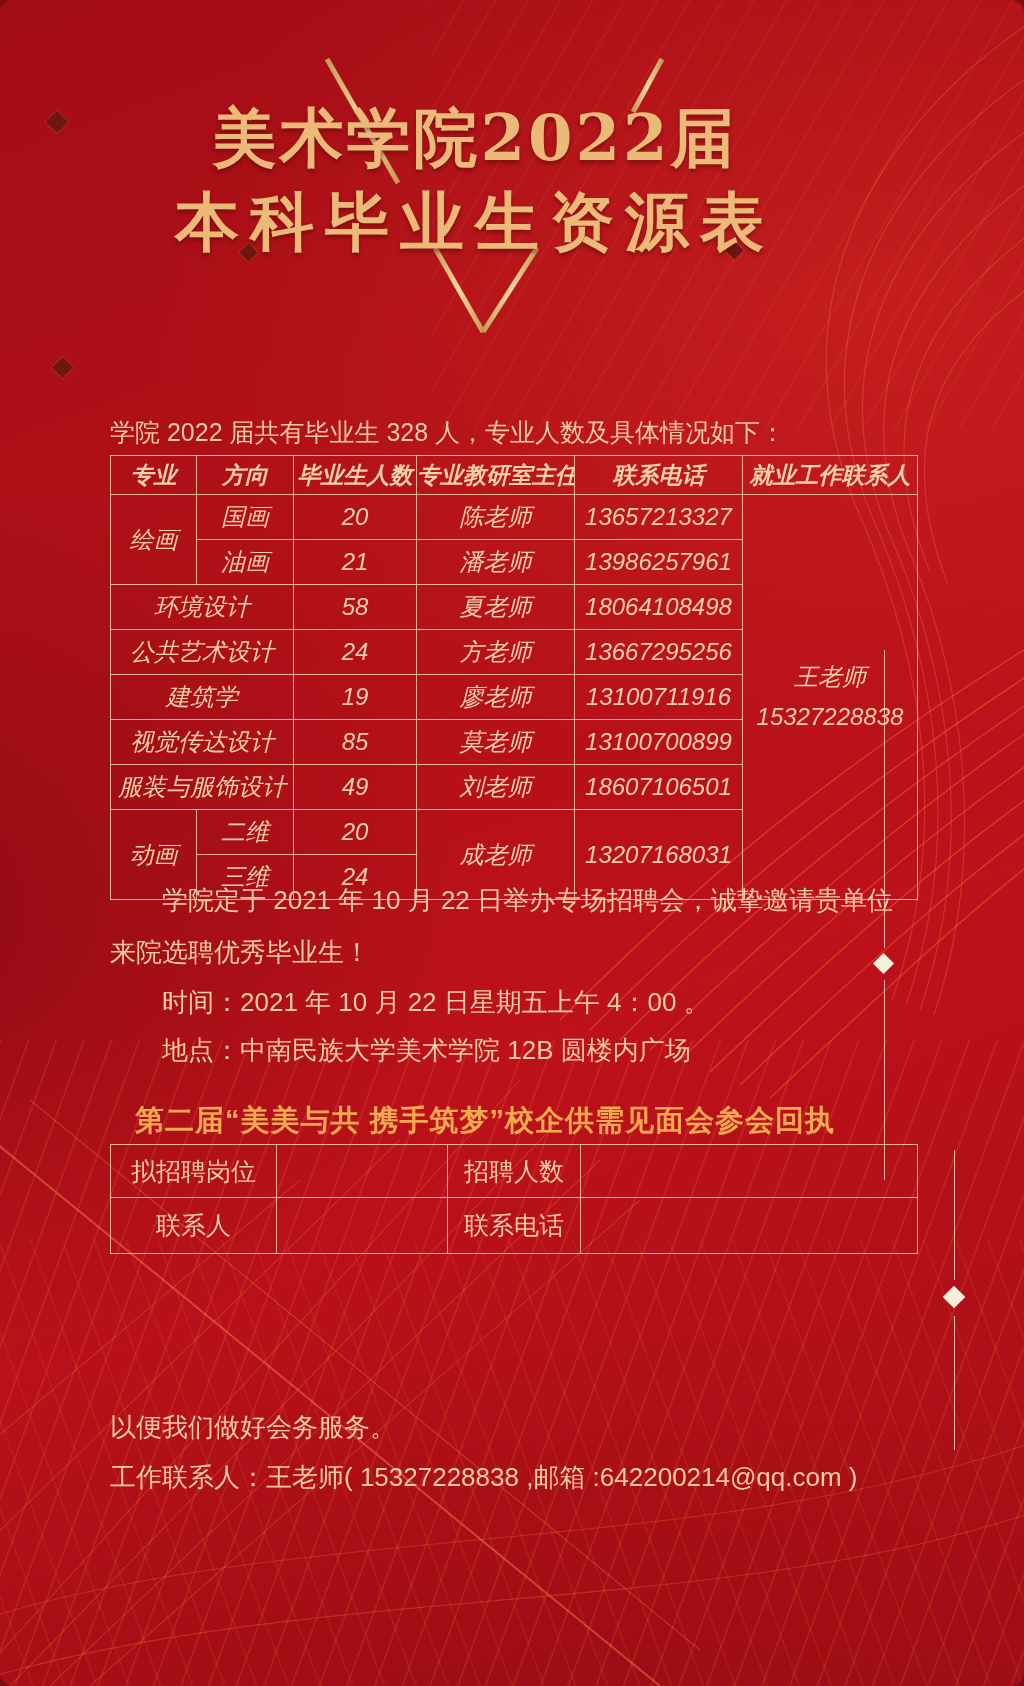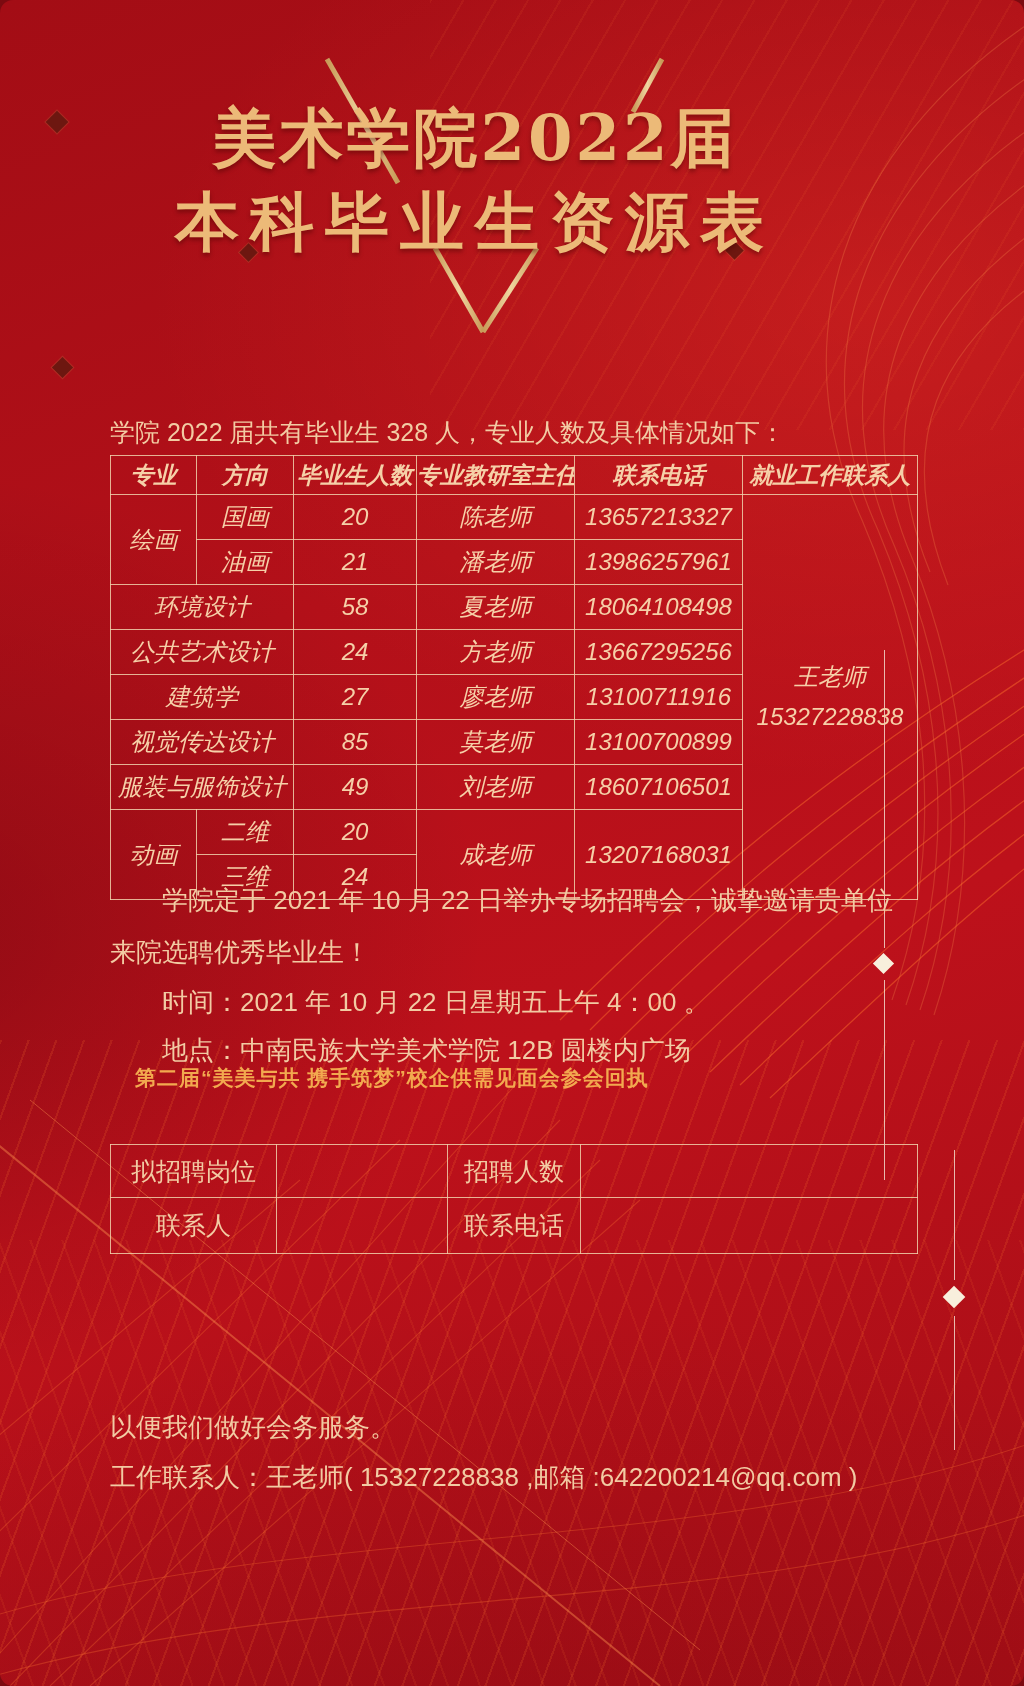--- a/index.html
+++ b/index.html
@@ -43,21 +43,21 @@
   .grad-table th{font-size:23px;font-weight:700;height:38px;}
   .grad-table td{font-size:24px;height:44px;font-weight:400;}
   .contact-cell div{line-height:34px;}
   .contact-cell .gap{height:6px;}
 
   .announce{position:absolute;left:110px;top:874px;width:790px;color:#f2cba3;font-size:26px;z-index:3;}
   .announce p{margin:0;}
   .announce .para{line-height:52px;text-indent:52px;}
   .announce .line{line-height:48px;margin-left:52px;white-space:nowrap;}
 
-  .form-title{position:absolute;left:135px;top:1056px;font-size:21px;line-height:44px;
+  .form-title{position:absolute;left:135px;top:1098px;font-size:29px;line-height:44px;
     font-weight:700;color:#f2a94f;letter-spacing:1px;z-index:3;white-space:nowrap;}
 
   .reply-table{position:absolute;left:110px;top:1144px;width:807px;color:#f2cba3;}
   .reply-table td{border:1px solid rgba(240,208,170,.85);padding:0;}
   .reply-table td.lbl{font-size:25px;text-align:center;white-space:nowrap;}
   .r1{height:54px;} .r2{height:53px;} .r3{height:56px;} .r4{height:62px;}
 
   .notes{position:absolute;left:110px;top:1402px;width:820px;color:#f2cba3;font-size:26px;z-index:3;}
   .notes div{line-height:50px;white-space:nowrap;}
 </style>
@@ -184,21 +184,21 @@
       <td>18064108498</td>
     </tr>
     <tr>
       <td colspan="2">公共艺术设计</td>
       <td>24</td>
       <td>方老师</td>
       <td>13667295256</td>
     </tr>
     <tr>
       <td colspan="2">建筑学</td>
-      <td>27</td>
+      <td>19</td>
       <td>廖老师</td>
       <td>13100711916</td>
     </tr>
     <tr>
       <td colspan="2">视觉传达设计</td>
       <td>85</td>
       <td>莫老师</td>
       <td>13100700899</td>
     </tr>
     <tr>

